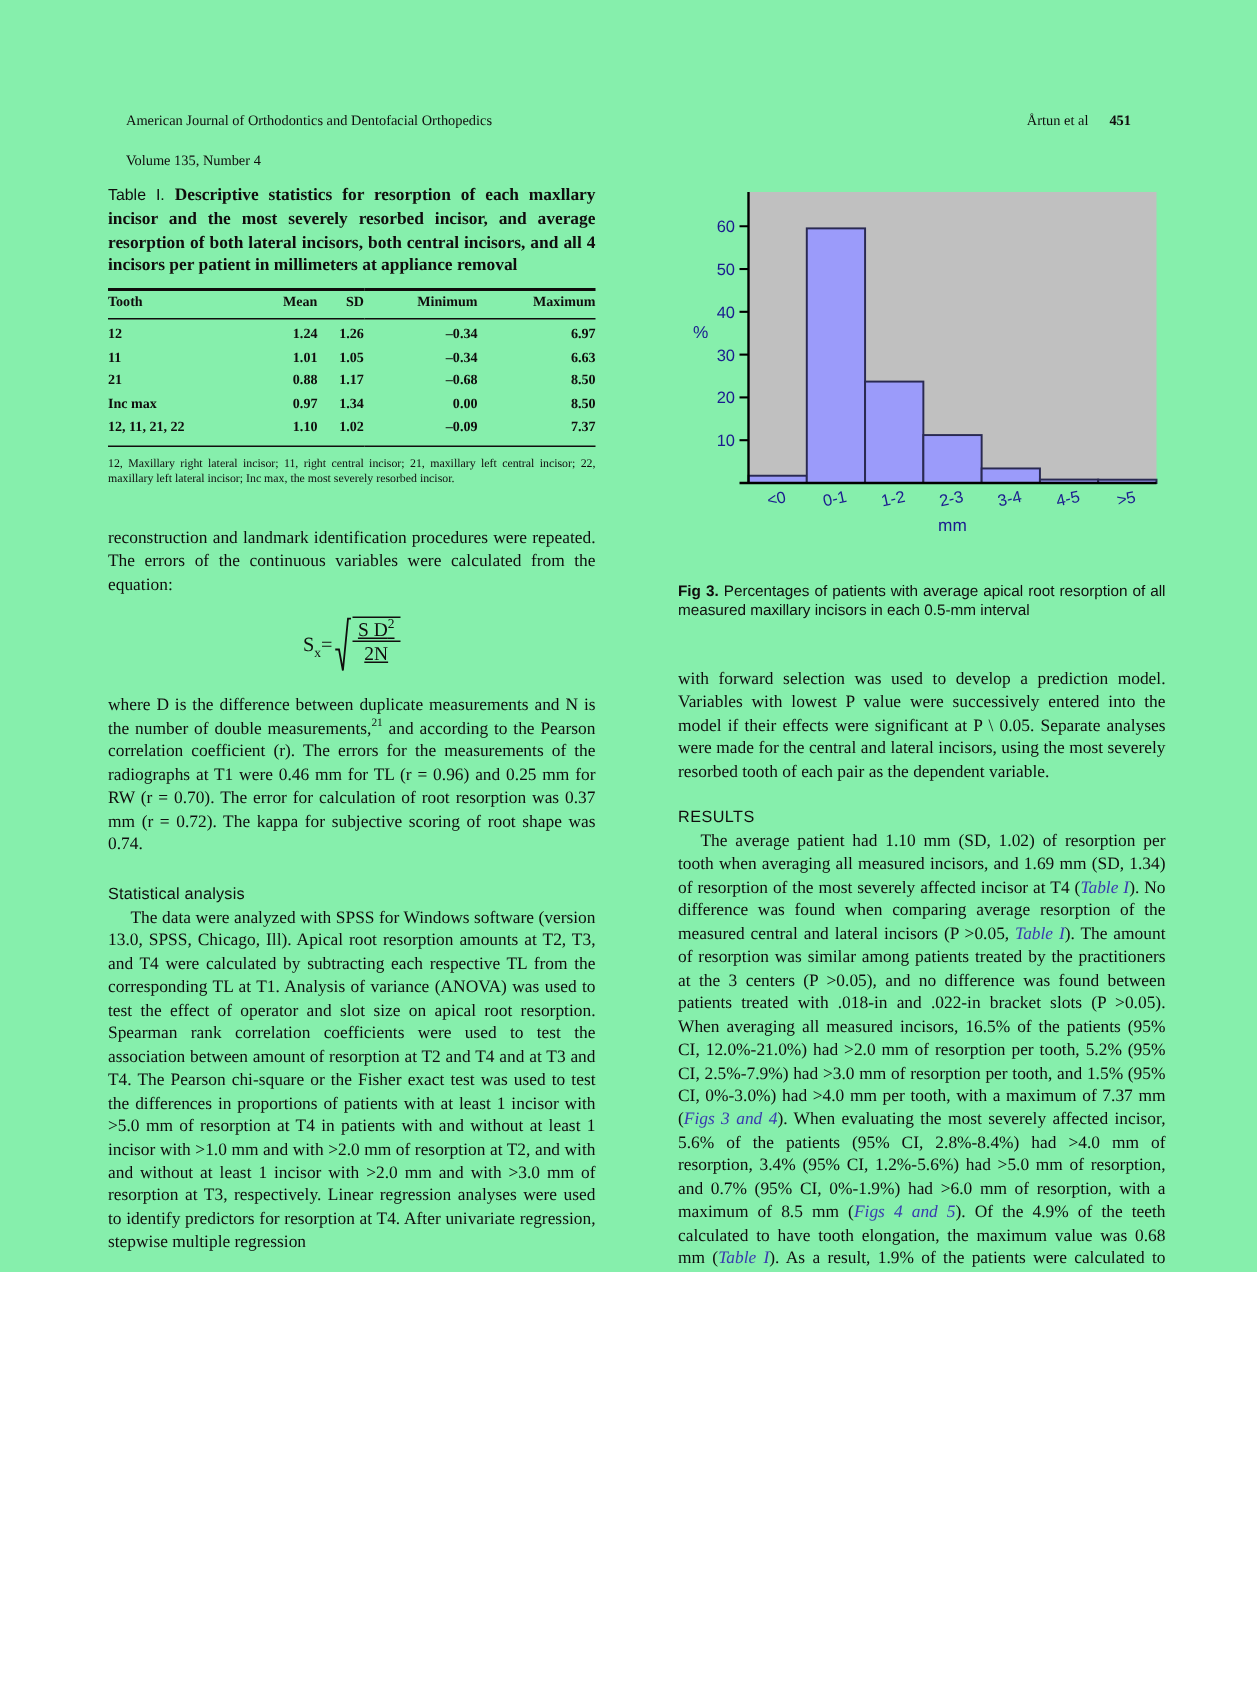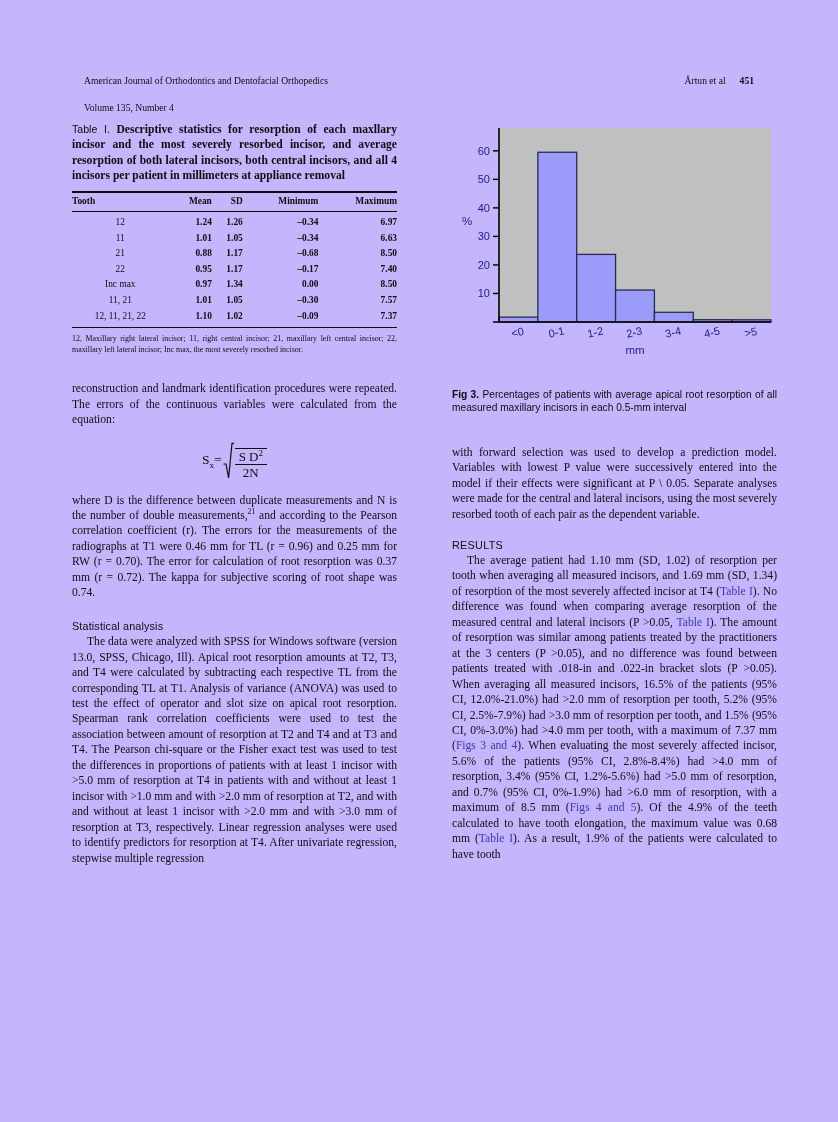--- a/index.html
+++ b/index.html
@@ -3,22 +3,22 @@
 <meta charset="utf-8">
 <style>
   html, body {
     margin: 0;
     padding: 0;
     background: #ffffff;
   }
   .page {
     position: relative;
     width: 838px;
-    height: 1122px;
-    background: #c4b5fd;
+    height: 848px;
+    background: #86efac;
     overflow: hidden;
     font-family: "Liberation Serif", serif;
     color: #100d0d;
   }
 
   
   .runhead {
     position: absolute;
     left: 84px;
     top: 60px;
@@ -79,21 +79,21 @@
     border-bottom: 1.6px solid #100d0d;
     white-space: nowrap;
   }
   table.stats thead th.c0 { text-align: left; }
   table.stats tbody td {
     text-align: right;
     padding: 1.1px 0;
     font-weight: bold;
     white-space: nowrap;
   }
-  table.stats tbody td.c0 { text-align: center; font-weight: normal; }
+  table.stats tbody td.c0 { text-align: left; font-weight: bold; }
   table.stats tbody tr:first-child td { padding-top: 4px; }
   table.stats tbody tr:last-child td { padding-bottom: 4px; }
   table.stats tfoot td {
     border-top: 1.1px solid #100d0d;
     padding: 0;
     height: 0;
   }
   .tbl-foot {
     font-size: 7.9px;
     line-height: 10.6px;
@@ -104,21 +104,21 @@
   
   p.body {
     font-size: 11.6px;
     line-height: 15.45px;
     text-align: justify;
     margin: 0;
     text-indent: 0;
   }
   p.body.indent { text-indent: 15px; }
   sup.ref { font-size: 7.6px; vertical-align: super; line-height: 0; }
-  .xref { color: #3a3ab0; }
+  .xref { color: #3a3ab0; font-style: italic; }
 
   h4.subhead {
     font-family: "Liberation Sans", sans-serif;
     font-size: 10.8px;
     font-weight: normal;
     line-height: 15.45px;
     margin: 0;
     letter-spacing: 0.15px;
   }
   h4.results {
@@ -135,22 +135,23 @@
     display: flex;
     justify-content: center;
     align-items: center;
     margin: 14px 0 13px 0;
     font-size: 13.5px;
   }
   .eq-lhs { white-space: nowrap; }
   .eq-lhs sub { font-size: 9px; }
   .radical {
     display: inline-flex;
-    align-items: flex-end;
+    align-items: flex-start;
     margin-left: 1px;
+    text-decoration: underline;
   }
   .radical-sign {
     width: 11px;
     position: relative;
     margin-right: 1px;
   }
   .radical-sign svg { display: block; }
   .frac {
     display: inline-flex;
     flex-direction: column;
@@ -236,39 +237,25 @@
           <td>6.63</td>
         </tr>
         <tr>
           <td class="c0">21</td>
           <td>0.88</td>
           <td>1.17</td>
           <td>–0.68</td>
           <td>8.50</td>
         </tr>
         <tr>
-          <td class="c0">22</td>
-          <td>0.95</td>
-          <td>1.17</td>
-          <td>–0.17</td>
-          <td>7.40</td>
-        </tr>
-        <tr>
           <td class="c0">Inc max</td>
           <td>0.97</td>
           <td>1.34</td>
           <td>0.00</td>
           <td>8.50</td>
-        </tr>
-        <tr>
-          <td class="c0">11, 21</td>
-          <td>1.01</td>
-          <td>1.05</td>
-          <td>–0.30</td>
-          <td>7.57</td>
         </tr>
         <tr>
           <td class="c0">12, 11, 21, 22</td>
           <td>1.10</td>
           <td>1.02</td>
           <td>–0.09</td>
           <td>7.37</td>
         </tr>
       </tbody>
       <tfoot>

